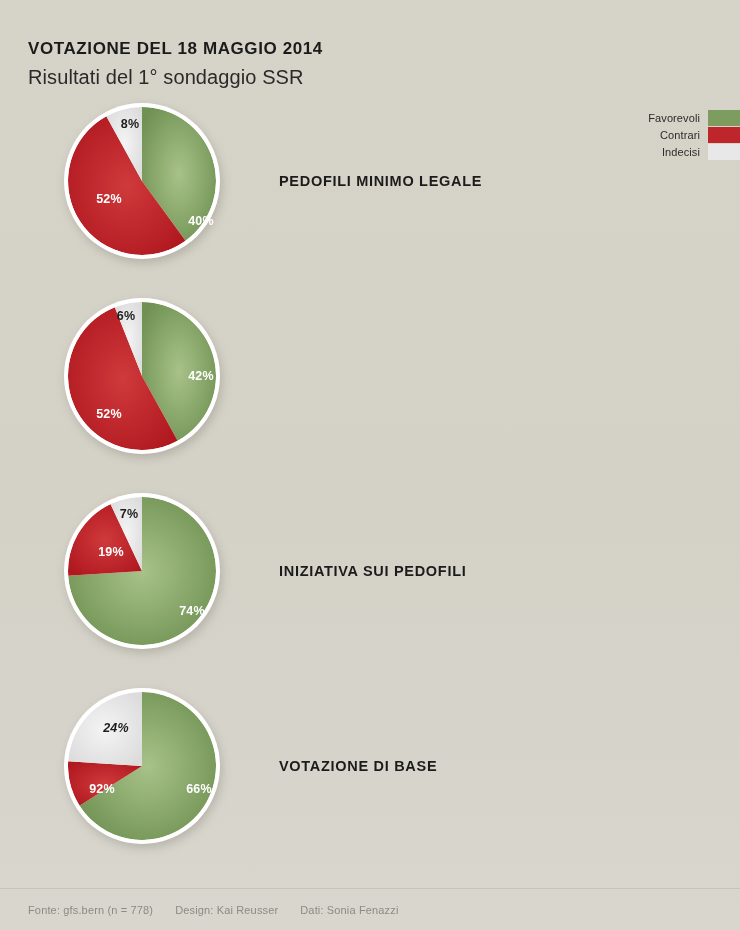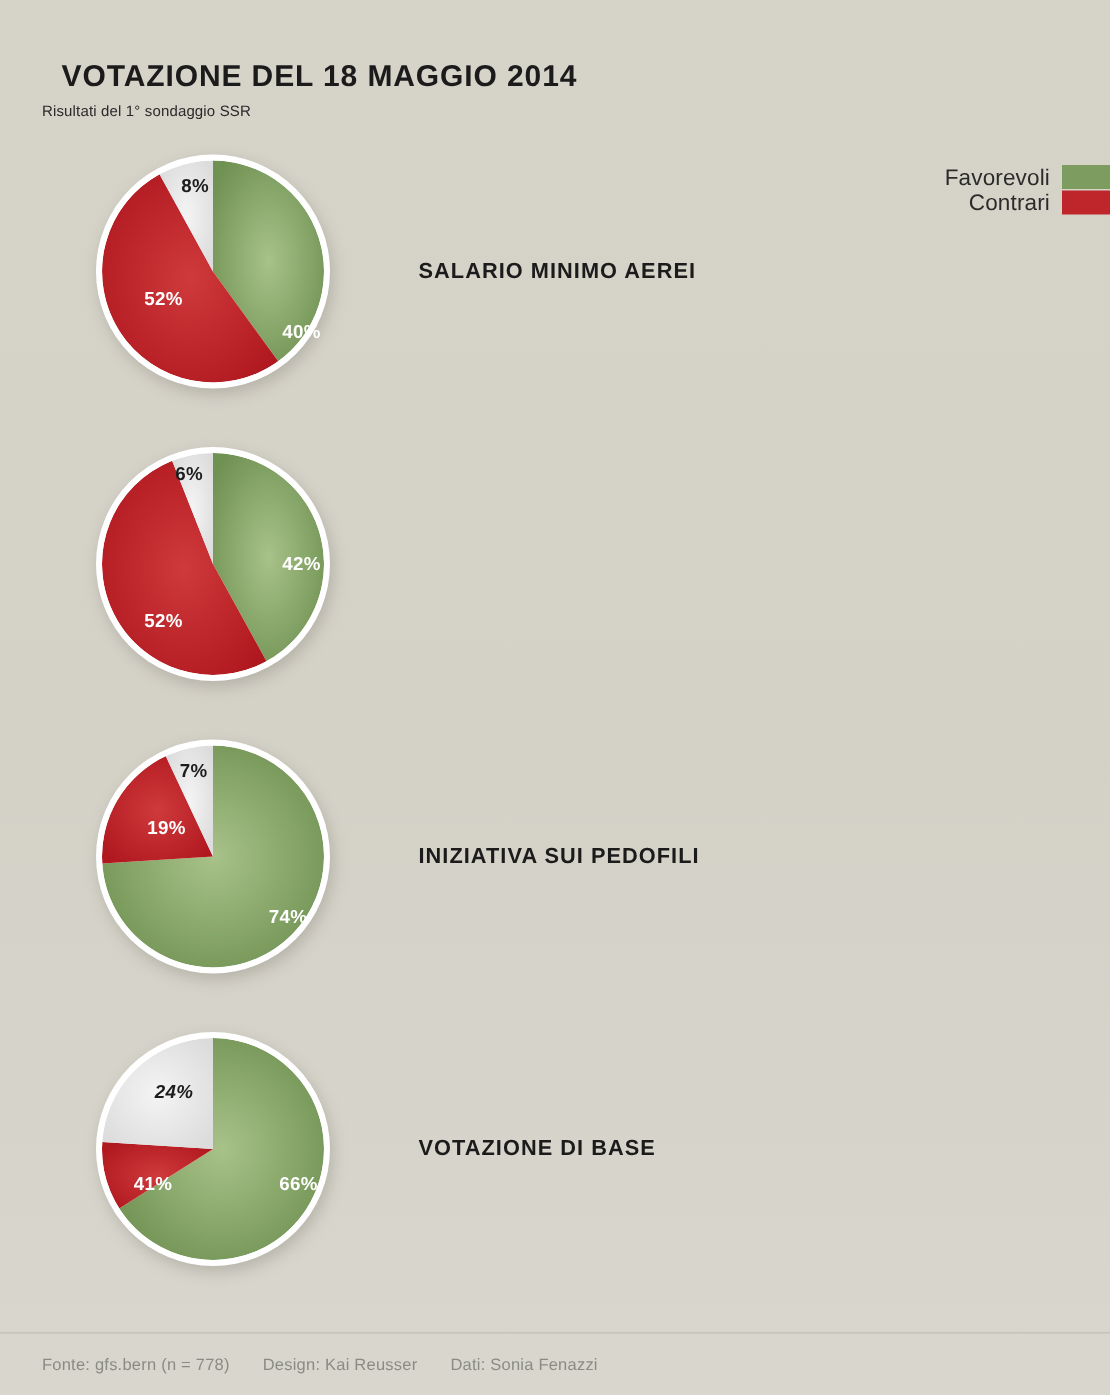--- a/index.html
+++ b/index.html
@@ -23,29 +23,29 @@
   }
 
   
   .header {
     position: absolute;
     left: 28px;
     top: 40px;
     width: 560px;
   }
   .title {
-    font-size: 20px;
+    font-size: 17px;
     font-weight: bold;
     letter-spacing: 0.6px;
     color: #1b1b1b;
-    margin: 0 0 7px 13px;
+    margin: 0 0 7px 0;
     line-height: 1.1;
   }
   .subtitle {
-    font-size: 10px;
+    font-size: 20px;
     color: #2a2a2a;
     margin: 0;
     line-height: 1.1;
     letter-spacing: 0.1px;
   }
 
   
   .legend {
     position: absolute;
     right: 0;
@@ -53,21 +53,21 @@
     width: 200px;
   }
   .legend-row {
     display: flex;
     align-items: center;
     justify-content: flex-end;
     height: 16px;
     margin-bottom: 1px;
   }
   .legend-label {
-    font-size: 15px;
+    font-size: 11px;
     color: #2b2b2b;
     text-align: center;
     padding-right: 8px;
     white-space: nowrap;
     letter-spacing: 0.1px;
   }
   .legend-swatch {
     width: 32px;
     height: 16px;
     flex: none;
@@ -183,20 +183,24 @@
   </div>
 
   <div class="legend">
     <div class="legend-row">
       <span class="legend-label">Favorevoli</span>
       <span class="legend-swatch sw-fav"></span>
     </div>
     <div class="legend-row">
       <span class="legend-label">Contrari</span>
       <span class="legend-swatch sw-con"></span>
+    </div>
+    <div class="legend-row">
+      <span class="legend-label">Indecisi</span>
+      <span class="legend-swatch sw-ind"></span>
     </div>
   </div>
 
   <div class="rows" id="rows">
       <div class="chart-row row-0">
         <div class="pie-wrap">
           <div class="pie-shadow"></div>
           <div class="pie">
             <svg viewBox="0 0 148 148">
               <defs>
@@ -215,21 +219,21 @@
               </defs>
               <path d="M 74 74 L 74.00 0.00 A 74 74 0 0 1 117.50 133.87 Z" fill="url(#gFav0)"></path>
               <path d="M 74 74 L 117.50 133.87 A 74 74 0 1 1 38.35 9.15 Z" fill="url(#gCon0)"></path>
               <path d="M 74 74 L 38.35 9.15 A 74 74 0 0 1 74.00 0.00 Z" fill="url(#gInd0)"></path>
             </svg>
           </div>
           <div class="slice-label lbl-light" style="left: 124px; top: 118px;">40%</div>
           <div class="slice-label lbl-light" style="left: 32px; top: 96px;">52%</div>
           <div class="slice-label lbl-dark" style="left: 66px; top: 21px;">8%</div>
         </div>
-        <div class="row-title">SALARIO MINIMO AEREI</div>
+        <div class="row-title">PEDOFILI MINIMO LEGALE</div>
       </div>
       <div class="chart-row row-1">
         <div class="pie-wrap">
           <div class="pie-shadow"></div>
           <div class="pie">
             <svg viewBox="0 0 148 148">
               <defs>
                 <radialGradient id="gFav1" cx="50%" cy="50%" r="62%">
                   <stop offset="0%" stop-color="#a8c289"></stop>
                   <stop offset="100%" stop-color="#6f9152"></stop>
@@ -301,21 +305,21 @@
                   <stop offset="0%" stop-color="#f4f4f4"></stop>
                   <stop offset="100%" stop-color="#dcdcdc"></stop>
                 </radialGradient>
               </defs>
               <path d="M 74 74 L 74.00 0.00 A 74 74 0 1 1 11.52 113.65 Z" fill="url(#gFav3)"></path>
               <path d="M 74 74 L 11.52 113.65 A 74 74 0 0 1 0.15 69.35 Z" fill="url(#gCon3)"></path>
               <path d="M 74 74 L 0.15 69.35 A 74 74 0 0 1 74.00 0.00 Z" fill="url(#gInd3)"></path>
             </svg>
           </div>
           <div class="slice-label lbl-light" style="left: 122px; top: 101px;">66%</div>
-          <div class="slice-label lbl-light" style="left: 25px; top: 101px;">41%</div>
+          <div class="slice-label lbl-light" style="left: 25px; top: 101px;">92%</div>
           <div class="slice-label lbl-dark" style="left: 52px; top: 40px; font-style: italic;">24%</div>
         </div>
         <div class="row-title">VOTAZIONE DI BASE</div>
       </div>
     </div>
 
   <div class="footer-rule"></div>
   <div class="footer">
     <span>Fonte: gfs.bern (n = 778)</span>
     <span>Design: Kai Reusser</span>

